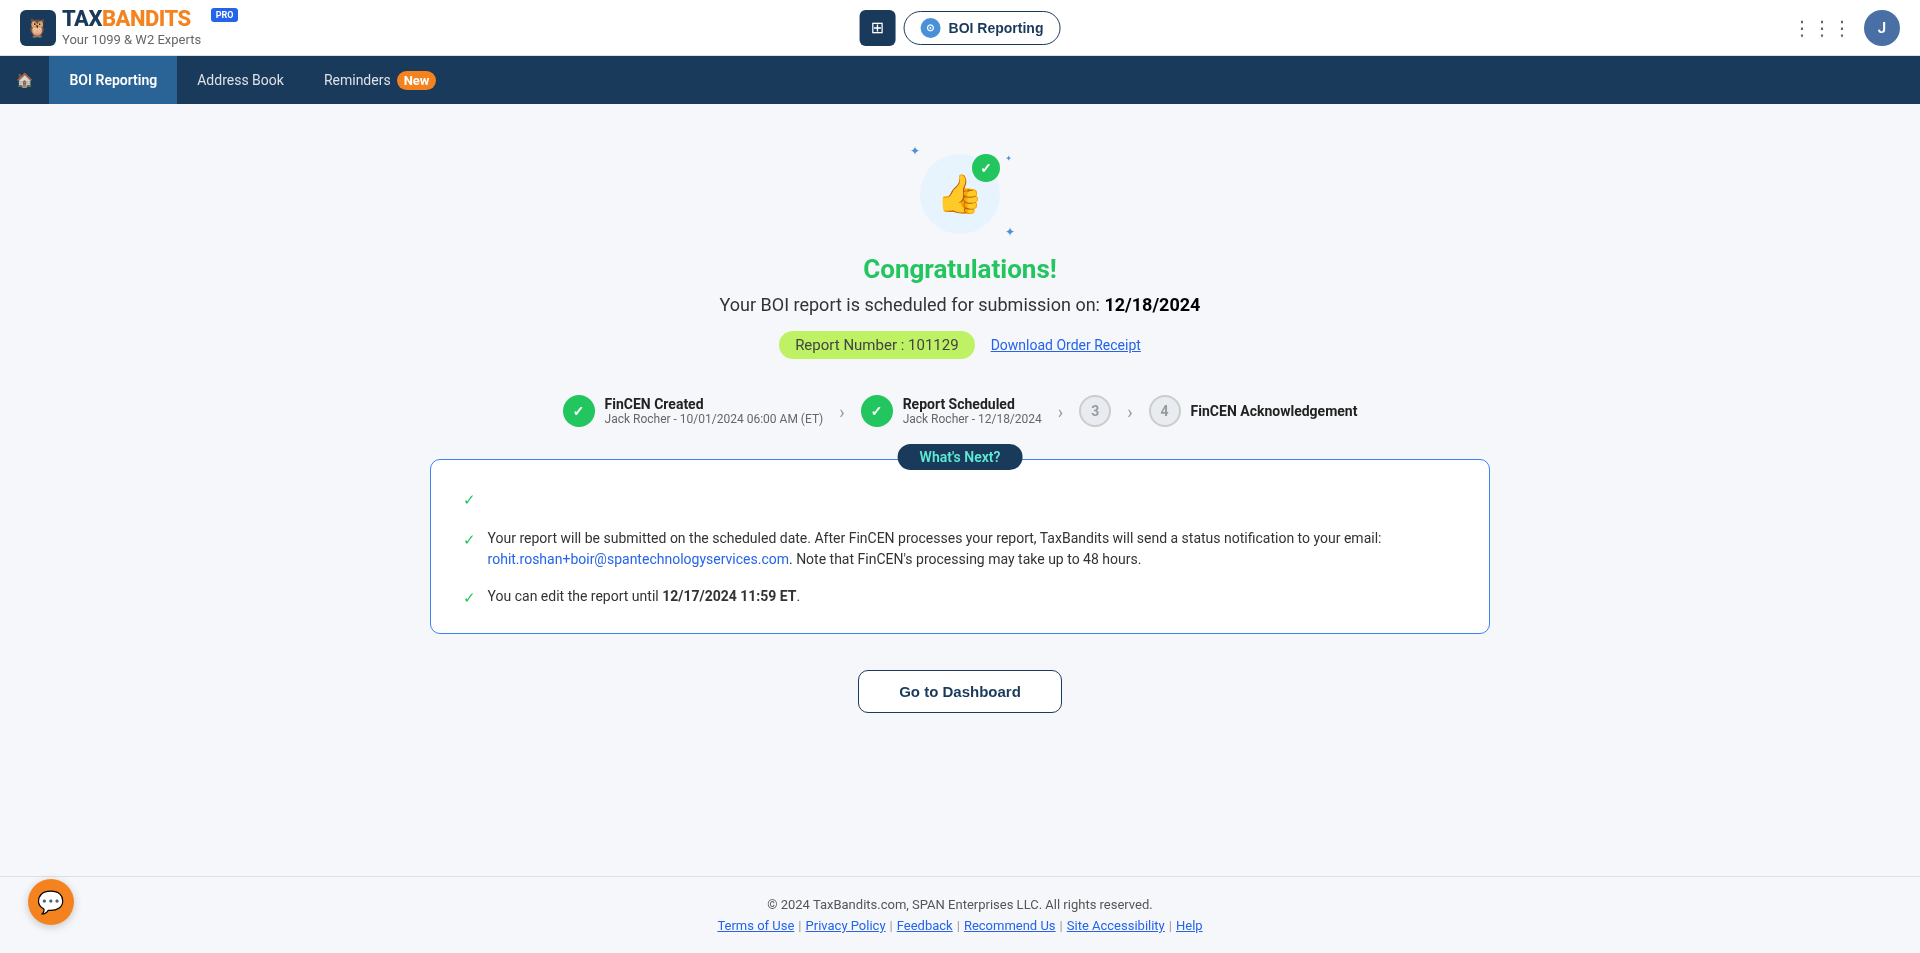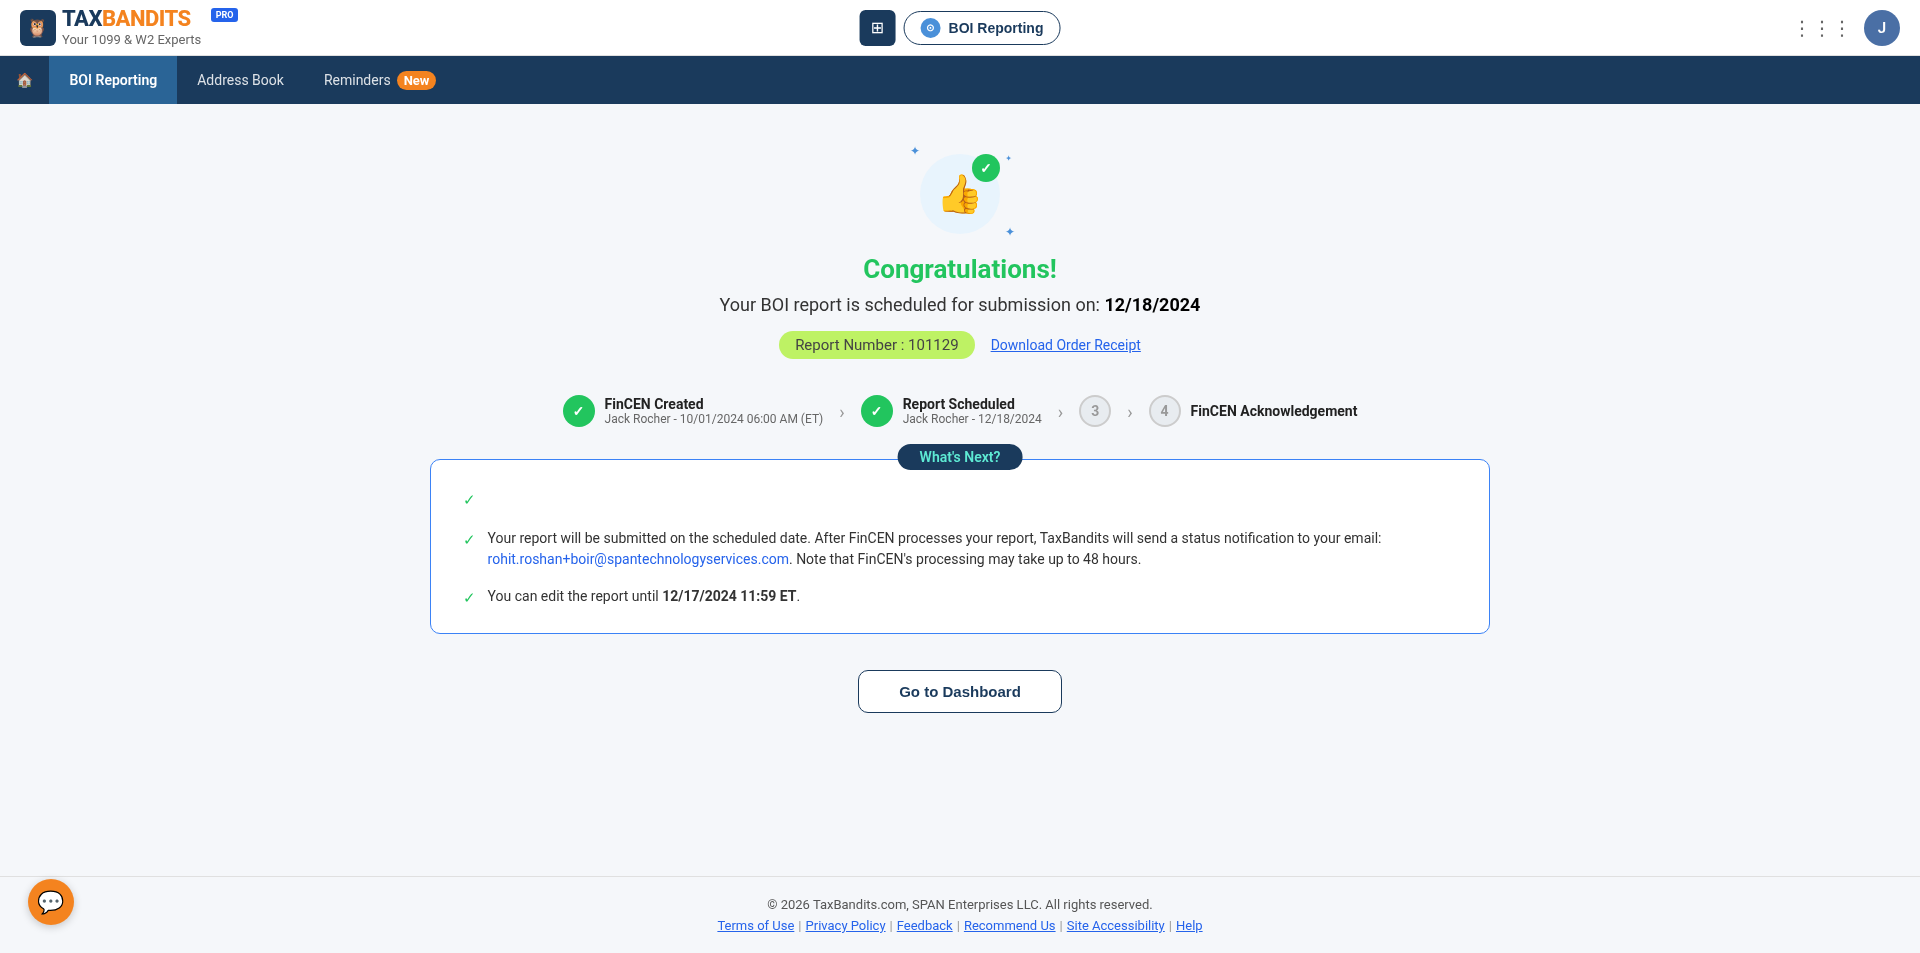--- a/index.html
+++ b/index.html
@@ -514,21 +514,21 @@
         <span>You can edit the report until </span><strong class="highlight-bold">12/17/2024 11:59 ET</strong><span>.</span>
       </span>
     </div>
   </div>
 
   <button class="dashboard-btn">Go to Dashboard</button>
 
 </main>
 
 <footer class="footer">
-  <div>© 2026 TaxBandits.com, SPAN Enterprises LLC. All rights reserved.</div>
+  <div>© 2024 TaxBandits.com, SPAN Enterprises LLC. All rights reserved.</div>
   <div class="footer-links">
     <a class="footer-link">Terms of Use</a>
     <span class="footer-sep">|</span>
     <a class="footer-link">Privacy Policy</a>
     <span class="footer-sep">|</span>
     <a class="footer-link">Feedback</a>
     <span class="footer-sep">|</span>
     <a class="footer-link">Recommend Us</a>
     <span class="footer-sep"> |</span>
     <a class="footer-link">Site Accessibility</a>

